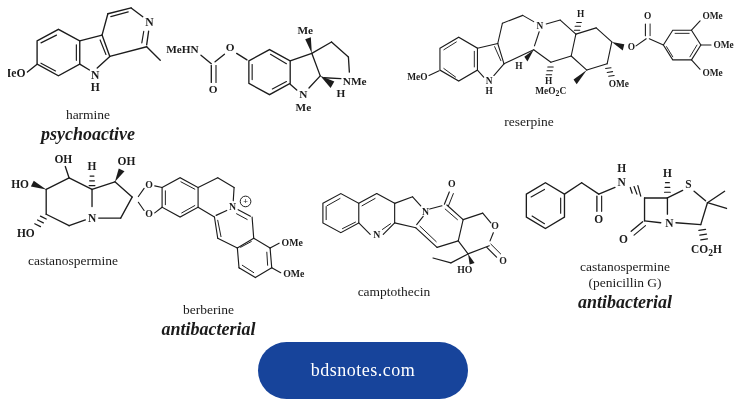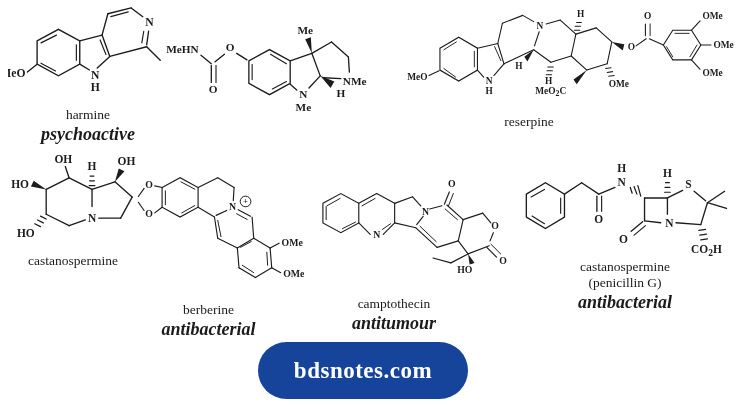--- a/index.html
+++ b/index.html
@@ -11,21 +11,21 @@
   .dbl{stroke:#1c1c1c;stroke-width:1.2;stroke-linecap:round;fill:none;}
   .hash{stroke:#1c1c1c;stroke-width:1.3;stroke-linecap:round;}
   .wedge{fill:#1c1c1c;stroke:none;}
   .atom{font-family:"Liberation Serif","DejaVu Sans",serif;font-weight:700;font-size:12px;fill:#1b1b1b;}
   .atom-sm{font-family:"Liberation Serif","DejaVu Sans",serif;font-weight:700;font-size:10px;fill:#1b1b1b;}
   .cap{text-align:center;line-height:16px;}
   .cname,.csyn{font-size:13.5px;font-weight:400;}
   .cact{font-size:18px;font-weight:700;font-style:italic;margin-top:3px;}
   .badge{position:absolute;left:258px;top:342px;width:210px;height:57px;border-radius:29px;
          display:flex;align-items:center;justify-content:center;}
-  .badge span{font-family:"Liberation Serif",serif;font-weight:700;font-size:23px;letter-spacing:0.5px;}
+  .badge span{font-family:"Liberation Serif",serif;font-weight:400;font-size:18px;letter-spacing:0.5px;}
 </style>
 </head>
 <body>
 
 <div class="canvas">
 
   <figure class="mol" style="left:8px;top:6px;width:160px;">
     <svg width="160" height="97" viewBox="0 0 165 100">
       <g>
         <path class="bond" d="M30,36 L52,24 L74,36 L74,60 L52,72 L30,60 Z"></path>
@@ -285,23 +285,22 @@
         <line class="bond" x1="190" y1="98" x2="169" y2="109"></line>
         <line class="bond" x1="169" y1="109" x2="147" y2="103"></line>
       </g>
       <text class="atom" x="78" y="79" text-anchor="middle">N</text>
       <text class="atom" x="138" y="50" text-anchor="middle">N</text>
       <text class="atom" x="170" y="16" text-anchor="middle">O</text>
       <text class="atom" x="223" y="68" text-anchor="middle">O</text>
       <text class="atom" x="233" y="110" text-anchor="middle">O</text>
       <text class="atom" x="186" y="122" text-anchor="middle">HO</text>
     </svg>
-    <figcaption class="cap" style="width:162px;margin-top:16px;">
+    <figcaption class="cap" style="width:162px;margin-top:4px;">
       <div class="cname">camptothecin</div>
-      <div class="cact">antitumour</div>
     </figcaption>
   </figure>
 
   <figure class="mol" style="left:513px;top:156px;width:224px;">
     <svg width="224" height="103" viewBox="0 0 235 108">
       <g>
         <path class="bond" d="M14,40 L34,28 L54,40 L54,64 L34,76 L14,64 Z"></path>
         <line class="dbl" x1="19" y1="43" x2="33" y2="35"></line>
         <line class="dbl" x1="50" y1="44" x2="50" y2="60"></line>
         <line class="dbl" x1="33" y1="71" x2="20" y2="63"></line>

